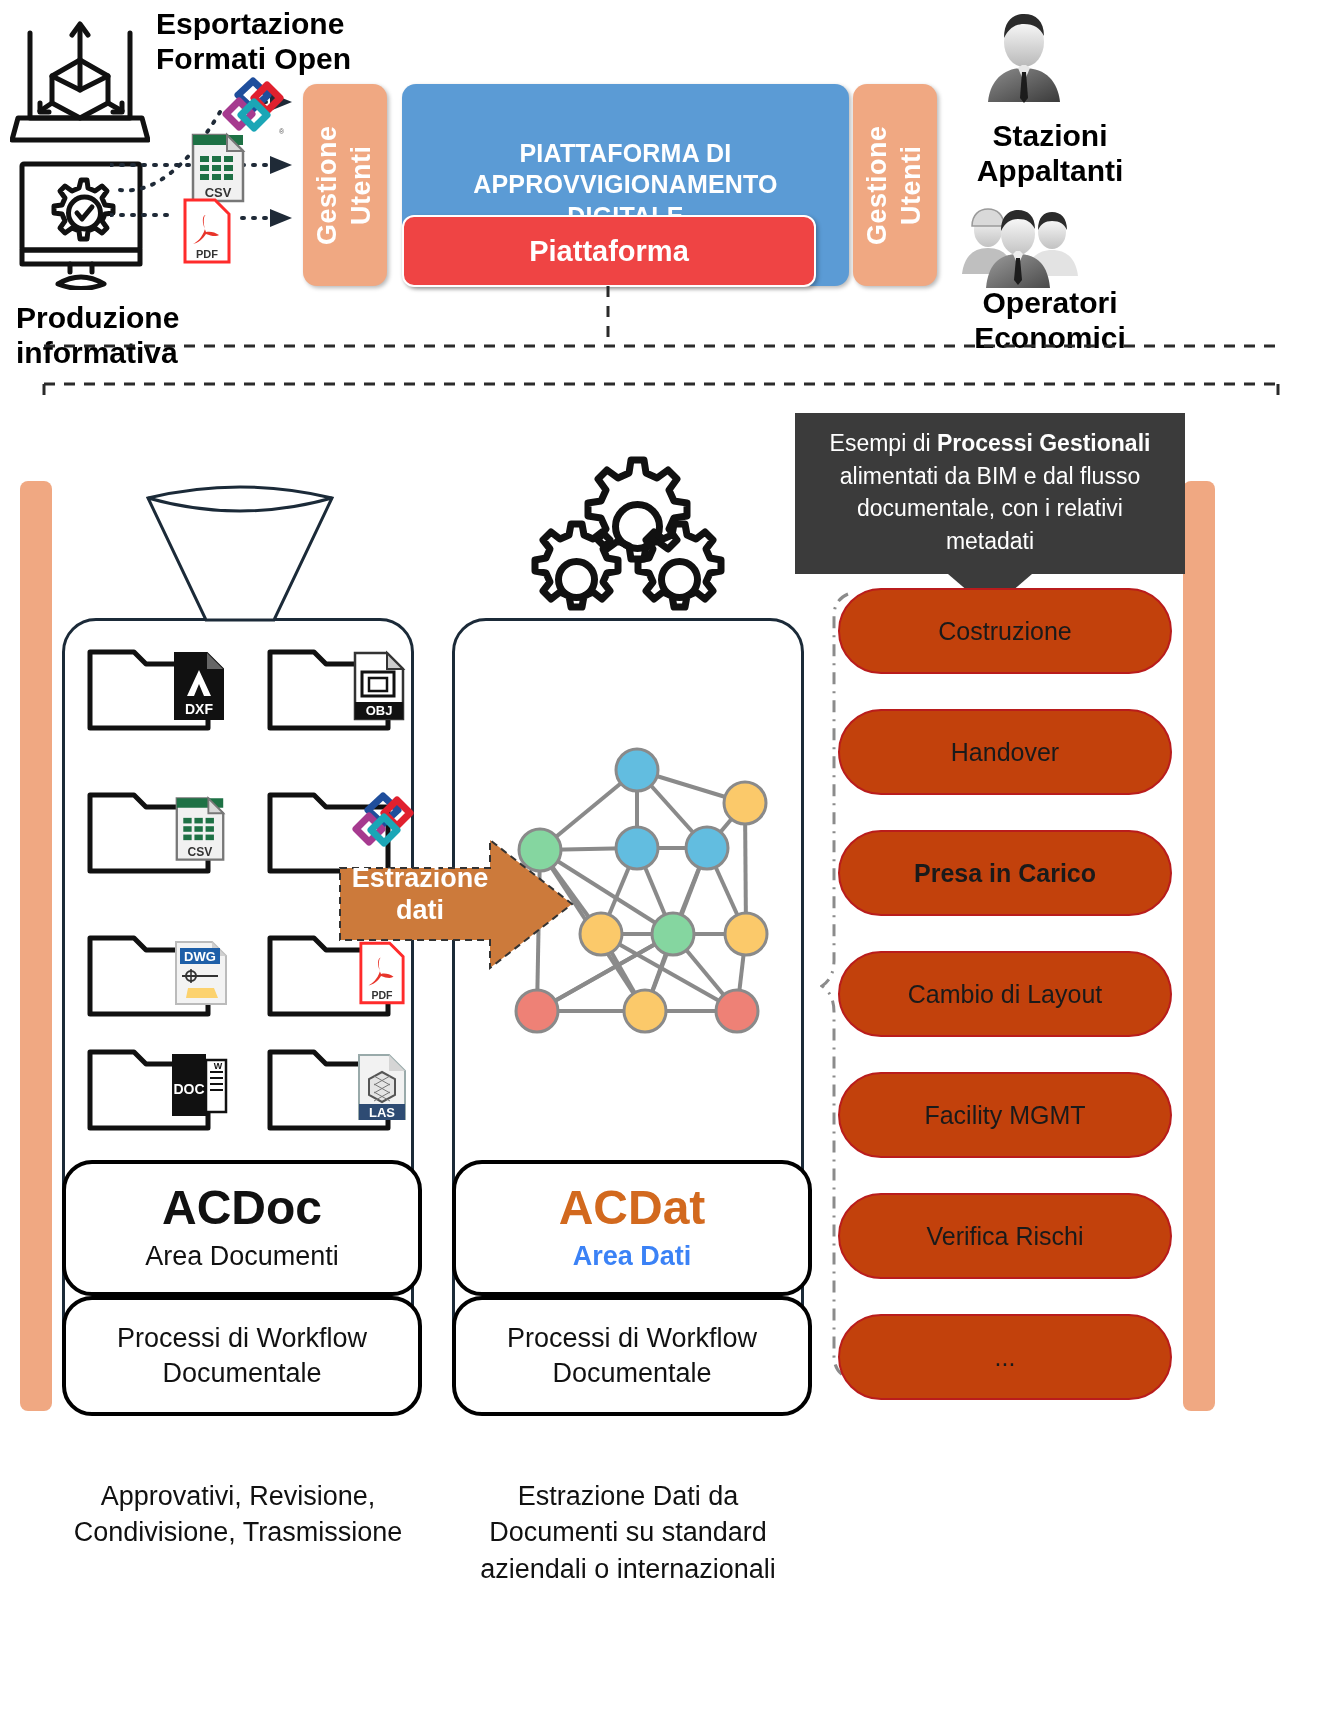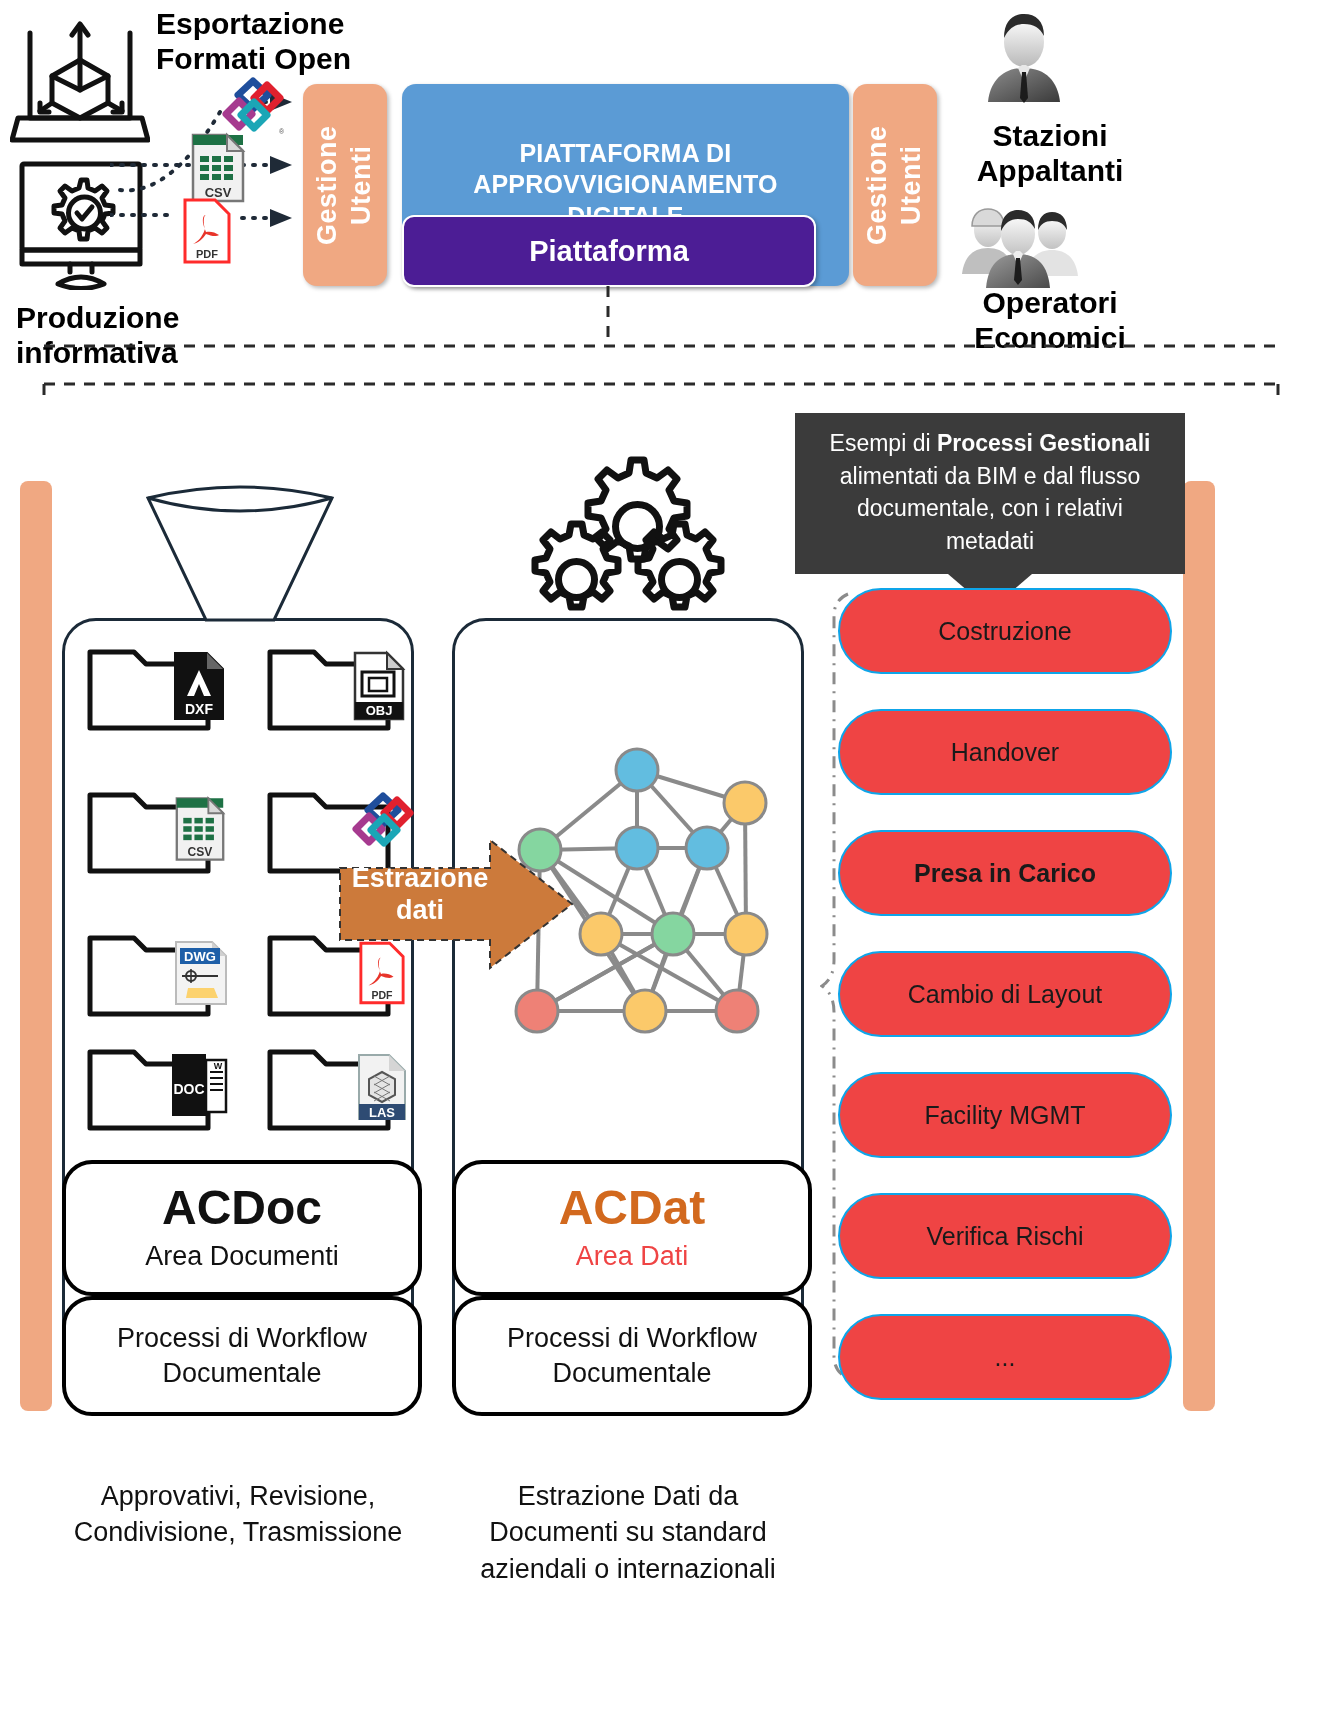--- a/index.html
+++ b/index.html
@@ -21,21 +21,21 @@
     writing-mode:vertical-rl;transform:rotate(180deg);
     color:#fff;font-weight:bold;font-size:27px;letter-spacing:.5px;
     text-align:center;line-height:1.25;
   }
   .platform-blue{
     background:#5B9BD5;border-radius:14px;color:#fff;
     font-weight:bold;font-size:25px;line-height:1.25;letter-spacing:.2px;
     box-shadow:2px 2px 4px rgba(0,0,0,.28);
   }
   .platform-orange{
-    background:#4c1d95;border-radius:12px;color:#fff;
+    background:#ef4444;border-radius:12px;color:#fff;
     font-weight:bold;font-size:29px;
     border:2px solid #ffffff;
     box-shadow:2px 2px 4px rgba(0,0,0,.28);
   }
 
   
   .dotarrow{stroke:#1F2A37;stroke-width:4;stroke-dasharray:2 9;stroke-linecap:round;fill:none;}
 
   
   .sidebar-orange{background:#F0A882;border-radius:8px;}
@@ -64,21 +64,21 @@
     text-align:center;padding:14px 18px 16px;box-sizing:border-box;
   }
   .callout b{font-weight:bold;}
   .callout-tip{
     width:0;height:0;border-left:42px solid transparent;border-right:42px solid transparent;
     border-top:36px solid #3B3B3B;
   }
 
   
   .pill{
-    border:2px solid #0ea5e9;border-radius:60px;background:#ef4444;
+    border:2px solid #b91c1c;border-radius:60px;background:#c2410c;
     display:flex;align-items:center;justify-content:center;
     font-size:25px;color:#1a1a1a;
   }
 
   
   .estraz-text{
     position:absolute;color:#fff;font-weight:bold;font-size:27px;
     line-height:1.2;text-align:center;
   }
 
@@ -504,21 +504,21 @@
     <div>Estrazione</div>
     <div>dati</div>
   </div>
 
   <div class="abs round-box" style="left:62px;top:1160px;width:352px;height:128px;">
     <div class="acd-title">ACDoc</div>
     <div class="acd-sub">Area Documenti</div>
   </div>
   <div class="abs round-box" style="left:452px;top:1160px;width:352px;height:128px;">
     <div class="acd-title" style="color:#D2691E;">ACDat</div>
-    <div class="acd-sub" style="color:#ef4444;">Area Dati</div>
+    <div class="acd-sub" style="color:#3b82f6;font-weight:bold;">Area Dati</div>
   </div>
 
   <div class="abs wf-box" style="left:62px;top:1296px;width:352px;height:112px;">
     <div>
       <div>Processi di Workflow</div>
       <div>Documentale</div>
     </div>
   </div>
   <div class="abs wf-box" style="left:452px;top:1296px;width:352px;height:112px;">
     <div>

